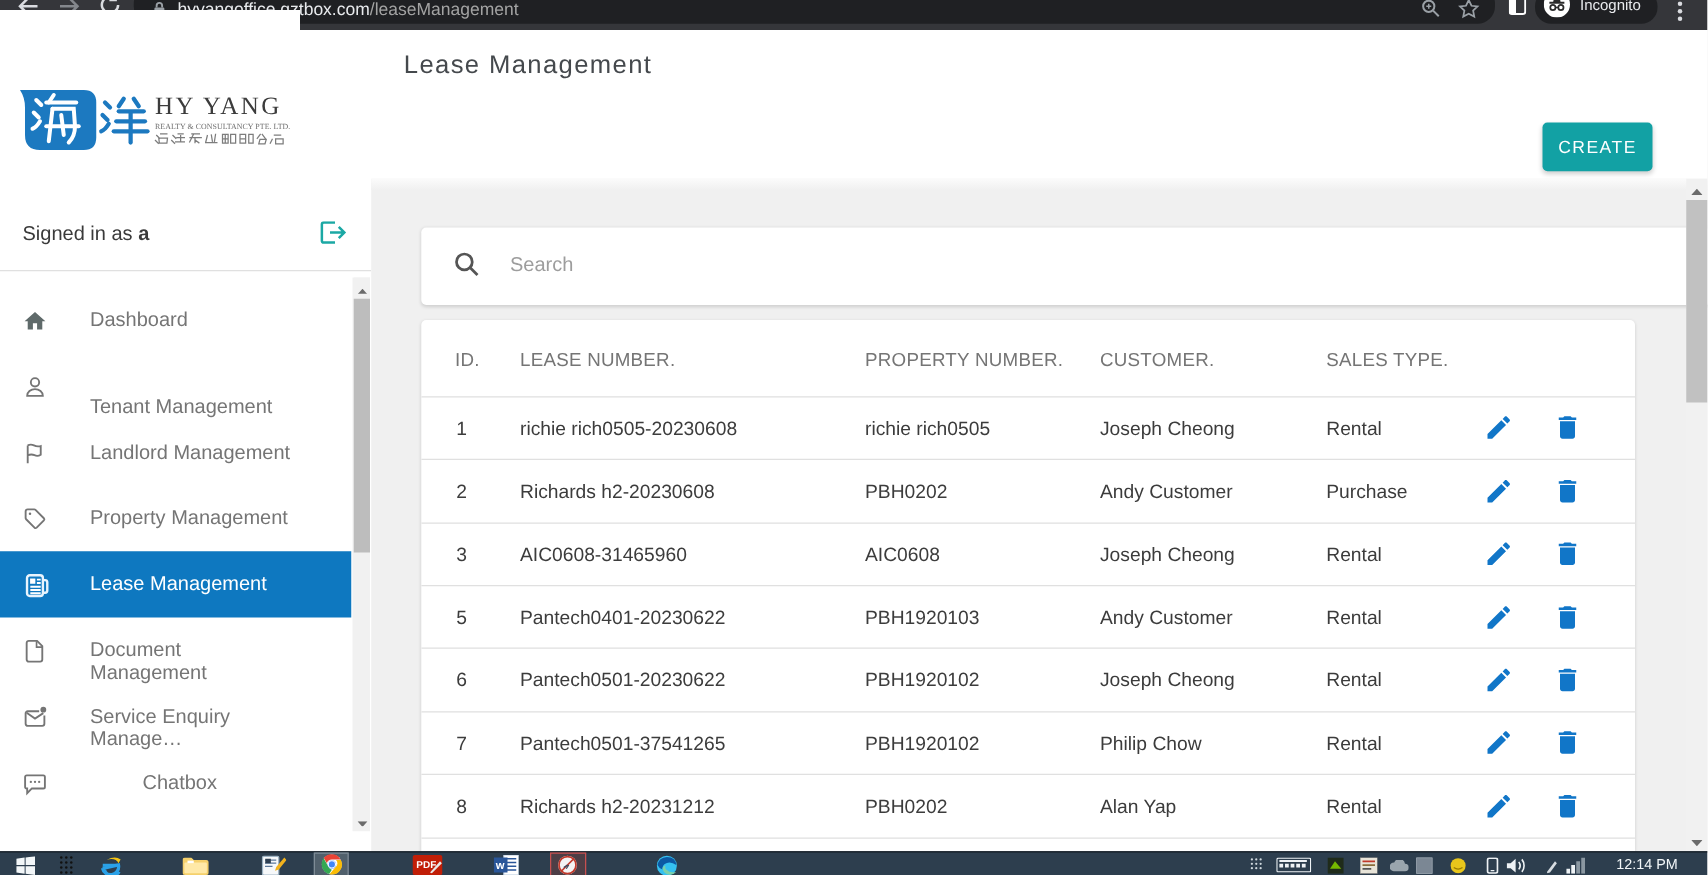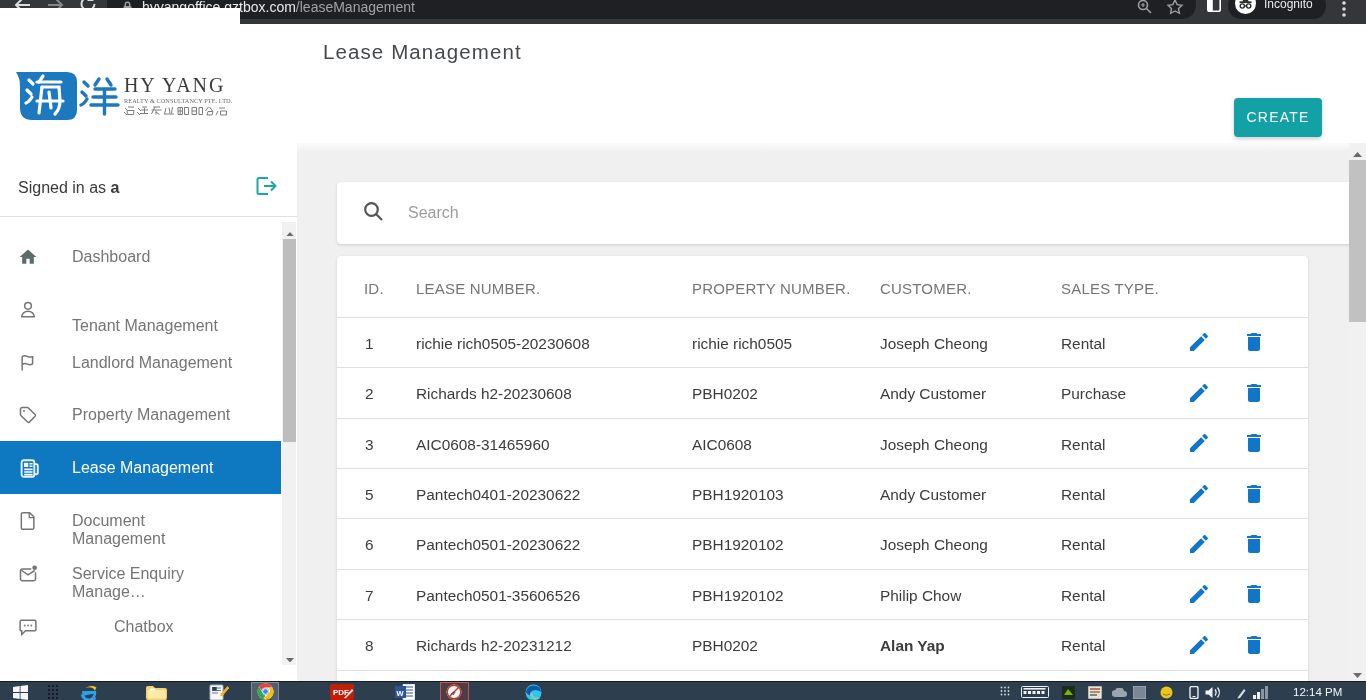--- a/index.html
+++ b/index.html
@@ -274,35 +274,35 @@
       <div class="abs bcell" style="left:543px;top:280.4px;">Joseph Cheong</div>
       <div class="abs bcell" style="left:724px;top:280.4px;">Rental</div>
       <svg class="abs" style="left:850px;top:275.9px" width="24" height="24" viewBox="0 0 24 24">
           <path d="M3 17.25V21h3.75L17.81 9.94l-3.75-3.75L3 17.25zM20.71 7.04c.39-.39.39-1.02 0-1.41l-2.34-2.34c-.39-.39-1.02-.39-1.41 0l-1.83 1.83 3.75 3.75 1.83-1.83z" fill="#1176c8"></path>
         </svg>
       <svg class="abs" style="left:905px;top:275.9px" width="24" height="24" viewBox="0 0 24 24">
           <path d="M6 19c0 1.1.9 2 2 2h8c1.1 0 2-.9 2-2V7H6v12zM19 4h-3.5l-1-1h-5l-1 1H5v2h14V4z" fill="#1176c8"></path>
         </svg>
       <div class="abs" style="left:0;top:312.8px;width:971px;height:1px;background:#e0e0e0;"></div>
       <div class="abs bcell" style="left:28px;top:330.8px;">7</div>
-      <div class="abs bcell" style="left:79px;top:330.8px;">Pantech0501-35606526</div>
+      <div class="abs bcell" style="left:79px;top:330.8px;">Pantech0501-37541265</div>
       <div class="abs bcell" style="left:355px;top:330.8px;">PBH1920102</div>
       <div class="abs bcell" style="left:543px;top:330.8px;">Philip Chow</div>
       <div class="abs bcell" style="left:724px;top:330.8px;">Rental</div>
       <svg class="abs" style="left:850px;top:326.2px" width="24" height="24" viewBox="0 0 24 24">
           <path d="M3 17.25V21h3.75L17.81 9.94l-3.75-3.75L3 17.25zM20.71 7.04c.39-.39.39-1.02 0-1.41l-2.34-2.34c-.39-.39-1.02-.39-1.41 0l-1.83 1.83 3.75 3.75 1.83-1.83z" fill="#1176c8"></path>
         </svg>
       <svg class="abs" style="left:905px;top:326.2px" width="24" height="24" viewBox="0 0 24 24">
           <path d="M6 19c0 1.1.9 2 2 2h8c1.1 0 2-.9 2-2V7H6v12zM19 4h-3.5l-1-1h-5l-1 1H5v2h14V4z" fill="#1176c8"></path>
         </svg>
       <div class="abs" style="left:0;top:363.1px;width:971px;height:1px;background:#e0e0e0;"></div>
       <div class="abs bcell" style="left:28px;top:381.1px;">8</div>
       <div class="abs bcell" style="left:79px;top:381.1px;">Richards h2-20231212</div>
       <div class="abs bcell" style="left:355px;top:381.1px;">PBH0202</div>
-      <div class="abs bcell" style="left:543px;top:381.1px;font-weight:bold;">Alan Yap</div>
+      <div class="abs bcell" style="left:543px;top:381.1px;">Alan Yap</div>
       <div class="abs bcell" style="left:724px;top:381.1px;">Rental</div>
       <svg class="abs" style="left:850px;top:376.6px" width="24" height="24" viewBox="0 0 24 24">
           <path d="M3 17.25V21h3.75L17.81 9.94l-3.75-3.75L3 17.25zM20.71 7.04c.39-.39.39-1.02 0-1.41l-2.34-2.34c-.39-.39-1.02-.39-1.41 0l-1.83 1.83 3.75 3.75 1.83-1.83z" fill="#1176c8"></path>
         </svg>
       <svg class="abs" style="left:905px;top:376.6px" width="24" height="24" viewBox="0 0 24 24">
           <path d="M6 19c0 1.1.9 2 2 2h8c1.1 0 2-.9 2-2V7H6v12zM19 4h-3.5l-1-1h-5l-1 1H5v2h14V4z" fill="#1176c8"></path>
         </svg>
       <div class="abs" style="left:0;top:413.5px;width:971px;height:1px;background:#e0e0e0;"></div>
     </div>
   </div>

